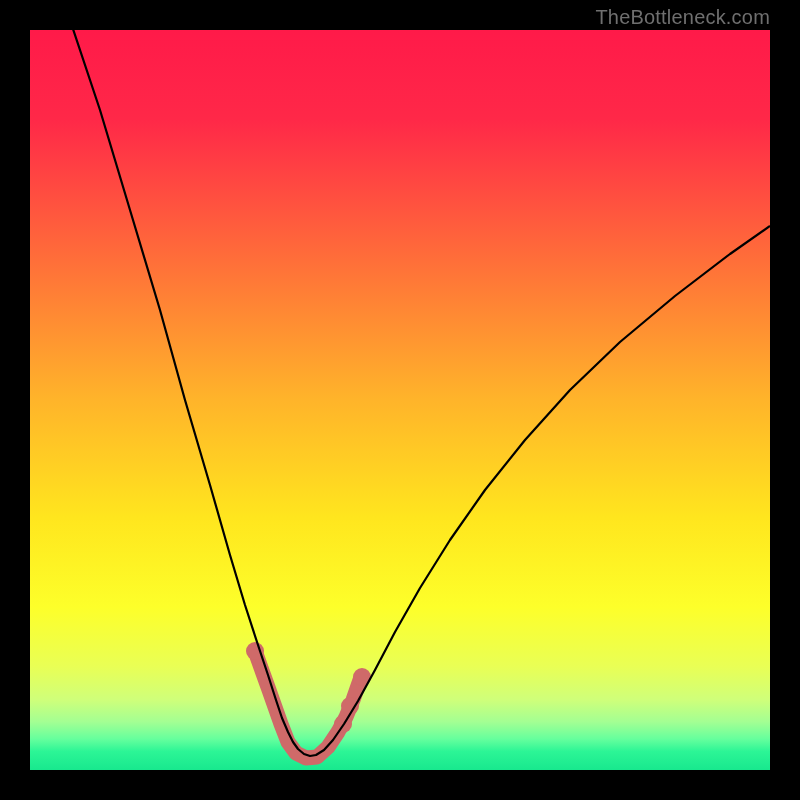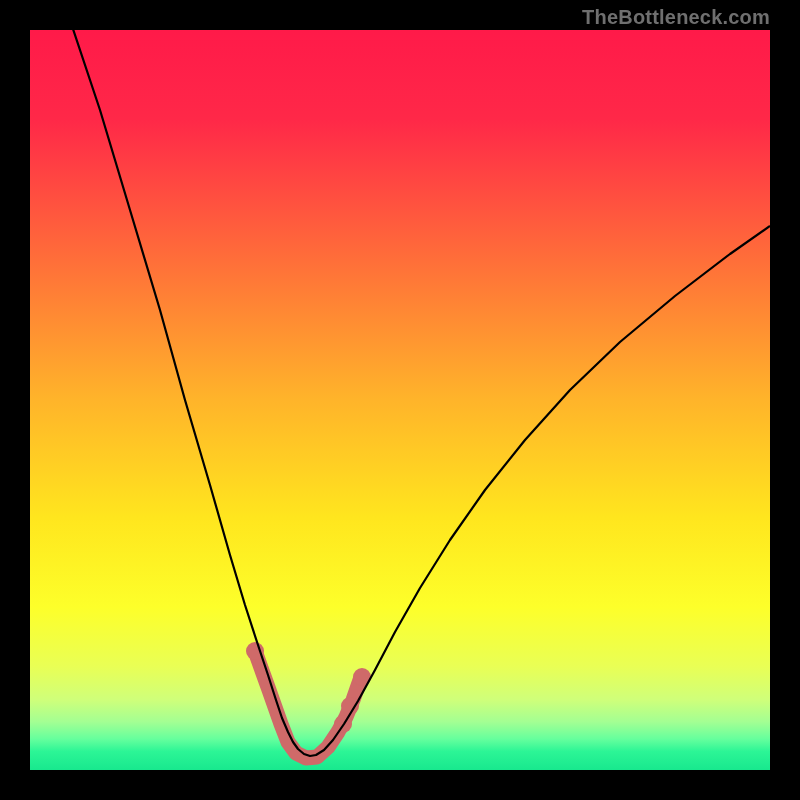--- a/index.html
+++ b/index.html
@@ -30,21 +30,21 @@
     left: 0; top: 0;
     width: 100%;
     height: 100%;
   }
   .watermark {
     position: absolute;
     top: 6px;
     right: 30px;
     color: #6f6f6f;
     font-size: 20px;
-    font-weight: 700;
+    font-weight: 400;
     letter-spacing: 0.2px;
     text-align: right;
   }
   svg.curve {
     position: absolute;
     left: 0; top: 0;
     width: 100%;
     height: 100%;
   }
 </style>

